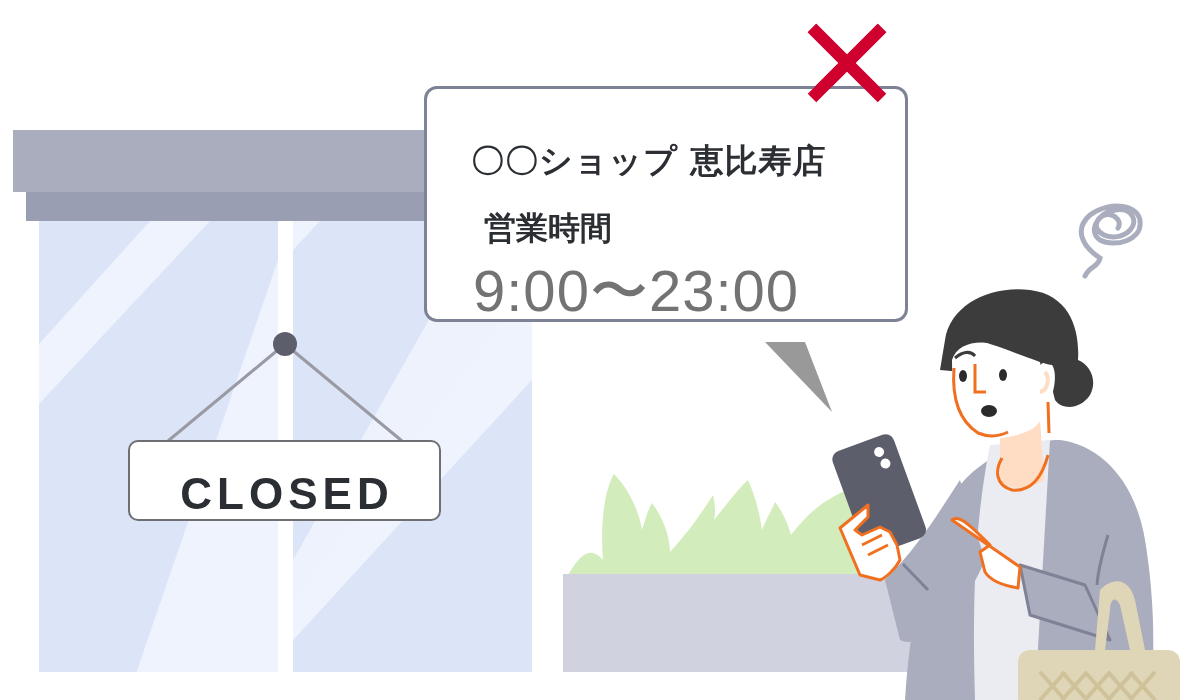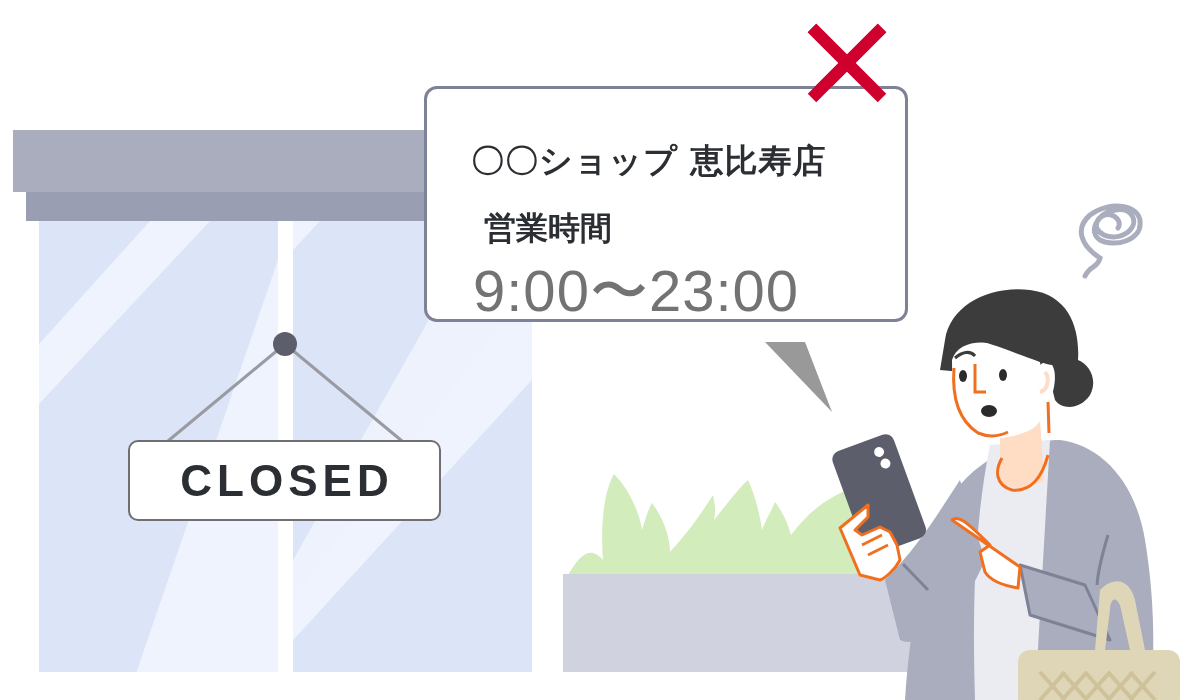--- a/index.html
+++ b/index.html
@@ -12,21 +12,21 @@
             background:#ffffff; border:3px solid #7e8296; border-radius:13px; box-sizing:border-box; }
   .shop-name { position:absolute; left:44px; top:50px; font-size:33px; color:#2b2e33;
                font-weight:600; letter-spacing:1px; white-space:nowrap; }
   .hours-label { position:absolute; left:50px; top:118px; font-size:32px; color:#2b2e33;
                  font-weight:700; white-space:nowrap;margin-left:7px; }
   .hours-value { position:absolute; left:46px; top:164px; font-size:58px; color:#737373;
                  font-family:"Liberation Sans",sans-serif; font-weight:400; white-space:nowrap; letter-spacing:1px; }
 
   .sign { position:absolute; left:128px; top:440px; width:313px; height:81px; background:#ffffff;
           border:2px solid #6f6f73; border-radius:10px; box-sizing:border-box;
-          display:flex; align-items:center; justify-content:center; }
+          display:flex; align-items:flex-end; justify-content:center; }
   .sign-text { font-family:"Liberation Sans",sans-serif; font-weight:700; font-size:44px;
                color:#2b2e33; letter-spacing:5px; padding-left:5px; }
 </style>
 </head>
 <body>
 
 <svg id="scene" width="1200" height="700" viewBox="0 0 1200 700" xmlns="http://www.w3.org/2000/svg">
 
   <g>
     <rect x="13" y="130" width="420" height="62" fill="#aaadbd"></rect>

